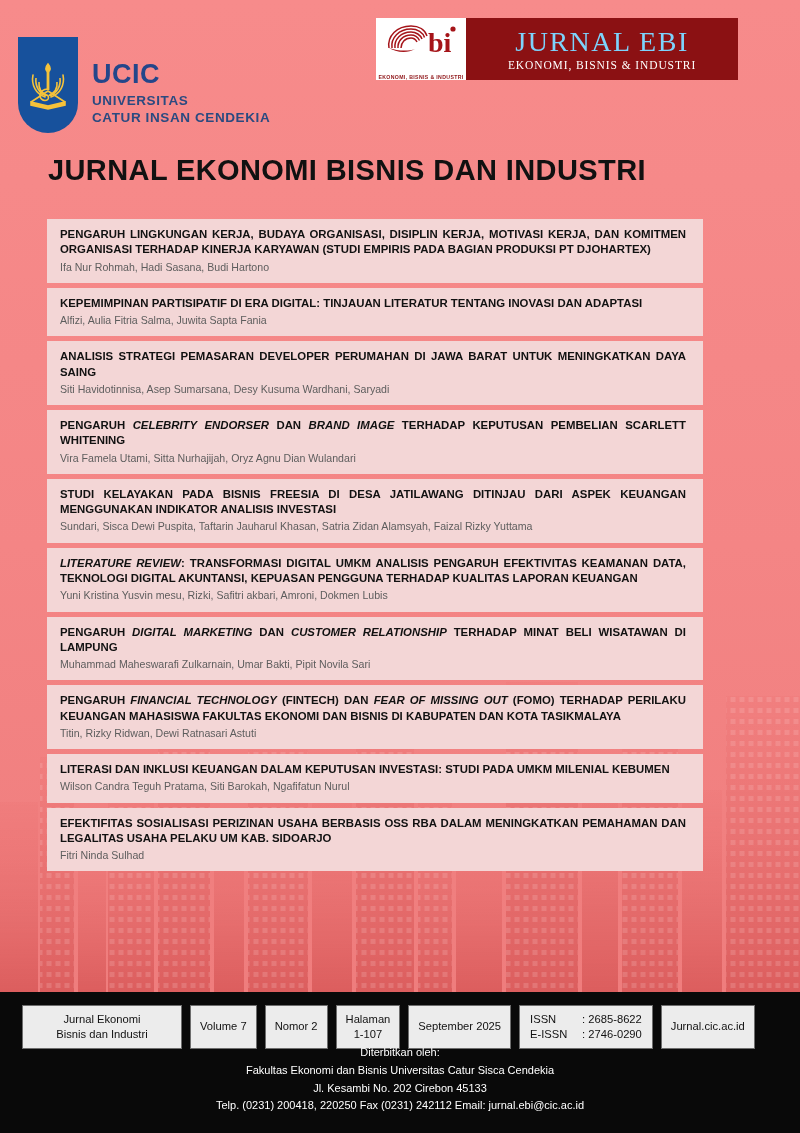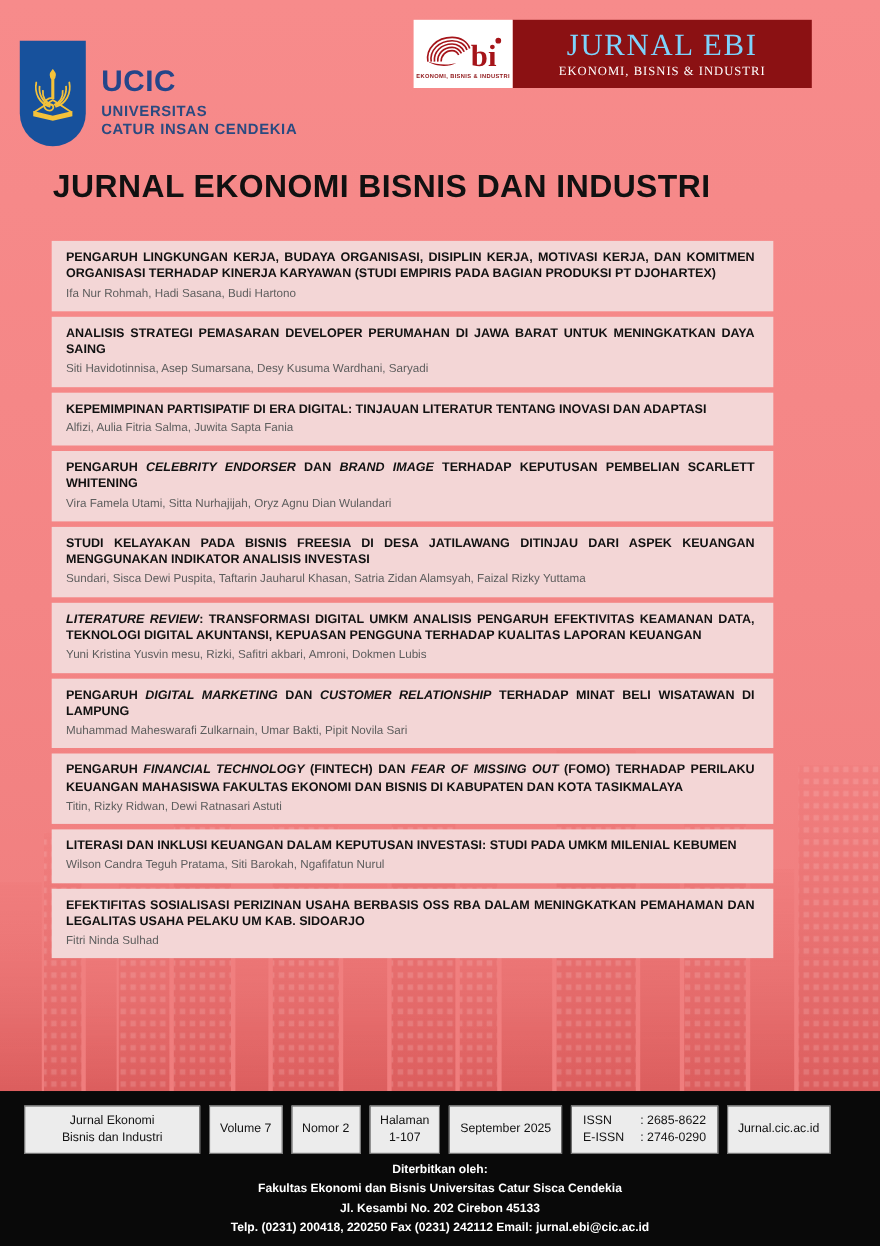--- a/index.html
+++ b/index.html
@@ -51,21 +51,21 @@
   }
   .ucic-sub1{margin-top:5px;}
 
   .ebi-logo{
     position:absolute;right:62px;top:18px;
     display:flex;align-items:stretch;height:62px;
     box-shadow:0 0 0 0 transparent;
   }
   .bi-box{
     width:90px;background:#fff;position:relative;flex:none;
-    display:flex;flex-direction:column;align-items:center;justify-content:center;
+    display:flex;flex-direction:column;align-items:center;justify-content:space-between;
   }
   .bi-mark{position:relative;width:80px;height:40px;}
   .bi-mark svg{display:block;}
   .bi-caption{
     font-size:5.2px;font-weight:bold;letter-spacing:.35px;color:#8e1316;
     margin-top:1px;white-space:nowrap;
   }
   .ebi-box{
     background:#8b1113;flex:1;padding:0 22px;
     display:flex;flex-direction:column;align-items:center;justify-content:center;
@@ -126,22 +126,22 @@
     font-size:11.2px;line-height:1.35;
     height:44px;box-sizing:border-box;
     padding:0 9px;white-space:nowrap;
   }
   .cell.wide{width:160px;}
   .cell.issn{align-items:center;padding:0 10px;}
   .issn-row{display:flex;}
   .issn-row .k{display:inline-block;width:52px;}
 
   .publisher{
-    position:absolute;left:0;top:63px;width:800px;text-align:center;
-    color:#fff;font-size:11px;font-weight:bold;line-height:1.62;
+    position:absolute;left:0;top:52px;width:800px;text-align:center;
+    color:#fff;font-size:11px;font-weight:normal;line-height:1.62;
   }
 </style>
 </head>
 <body>
 
 <div class="cover">
 
   <div class="page">
 
     <div class="skyline">
@@ -243,26 +243,26 @@
     </div>
 
     <div class="journal-title">JURNAL EKONOMI BISNIS DAN INDUSTRI</div>
 
     <div class="articles">
         <div class="article">
           <div class="art-title">PENGARUH LINGKUNGAN KERJA, BUDAYA ORGANISASI, DISIPLIN KERJA, MOTIVASI KERJA, DAN KOMITMEN ORGANISASI TERHADAP KINERJA KARYAWAN (STUDI EMPIRIS PADA BAGIAN PRODUKSI PT DJOHARTEX)</div>
           <div class="art-authors">Ifa Nur Rohmah, Hadi Sasana, Budi Hartono</div>
         </div>
         <div class="article">
+          <div class="art-title">KEPEMIMPINAN PARTISIPATIF DI ERA DIGITAL: TINJAUAN LITERATUR TENTANG INOVASI DAN ADAPTASI</div>
+          <div class="art-authors">Alfizi, Aulia Fitria Salma, Juwita Sapta Fania</div>
+        </div>
+        <div class="article">
           <div class="art-title">ANALISIS STRATEGI PEMASARAN DEVELOPER PERUMAHAN DI JAWA BARAT UNTUK MENINGKATKAN DAYA SAING</div>
           <div class="art-authors">Siti Havidotinnisa, Asep Sumarsana, Desy Kusuma Wardhani, Saryadi</div>
-        </div>
-        <div class="article">
-          <div class="art-title">KEPEMIMPINAN PARTISIPATIF DI ERA DIGITAL: TINJAUAN LITERATUR TENTANG INOVASI DAN ADAPTASI</div>
-          <div class="art-authors">Alfizi, Aulia Fitria Salma, Juwita Sapta Fania</div>
         </div>
         <div class="article">
           <div class="art-title">PENGARUH <i>CELEBRITY ENDORSER</i> DAN <i>BRAND IMAGE</i> TERHADAP KEPUTUSAN PEMBELIAN SCARLETT WHITENING</div>
           <div class="art-authors">Vira Famela Utami, Sitta Nurhajijah, Oryz Agnu Dian Wulandari</div>
         </div>
         <div class="article">
           <div class="art-title">STUDI KELAYAKAN PADA BISNIS FREESIA DI DESA JATILAWANG DITINJAU DARI ASPEK KEUANGAN MENGGUNAKAN INDIKATOR ANALISIS INVESTASI</div>
           <div class="art-authors">Sundari, Sisca Dewi Puspita, Taftarin Jauharul Khasan, Satria Zidan Alamsyah, Faizal Rizky Yuttama</div>
         </div>
         <div class="article">

